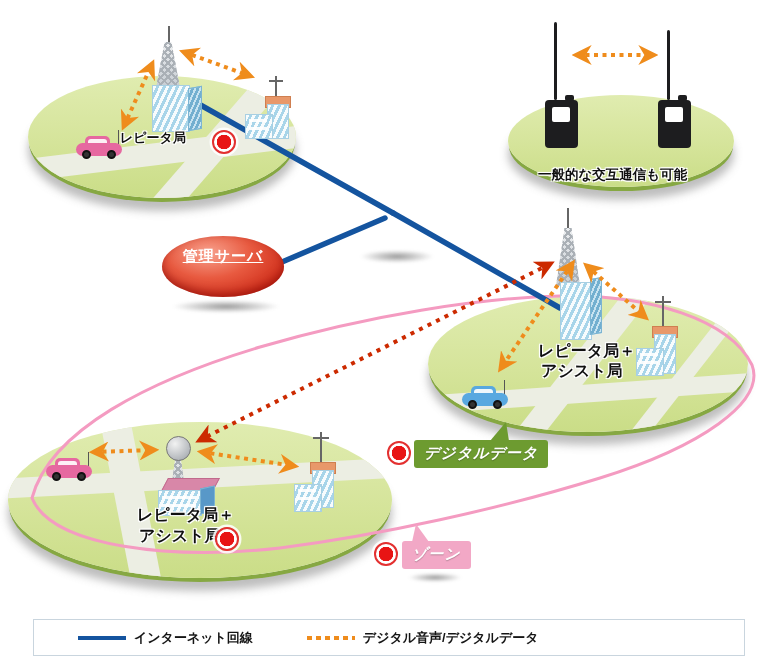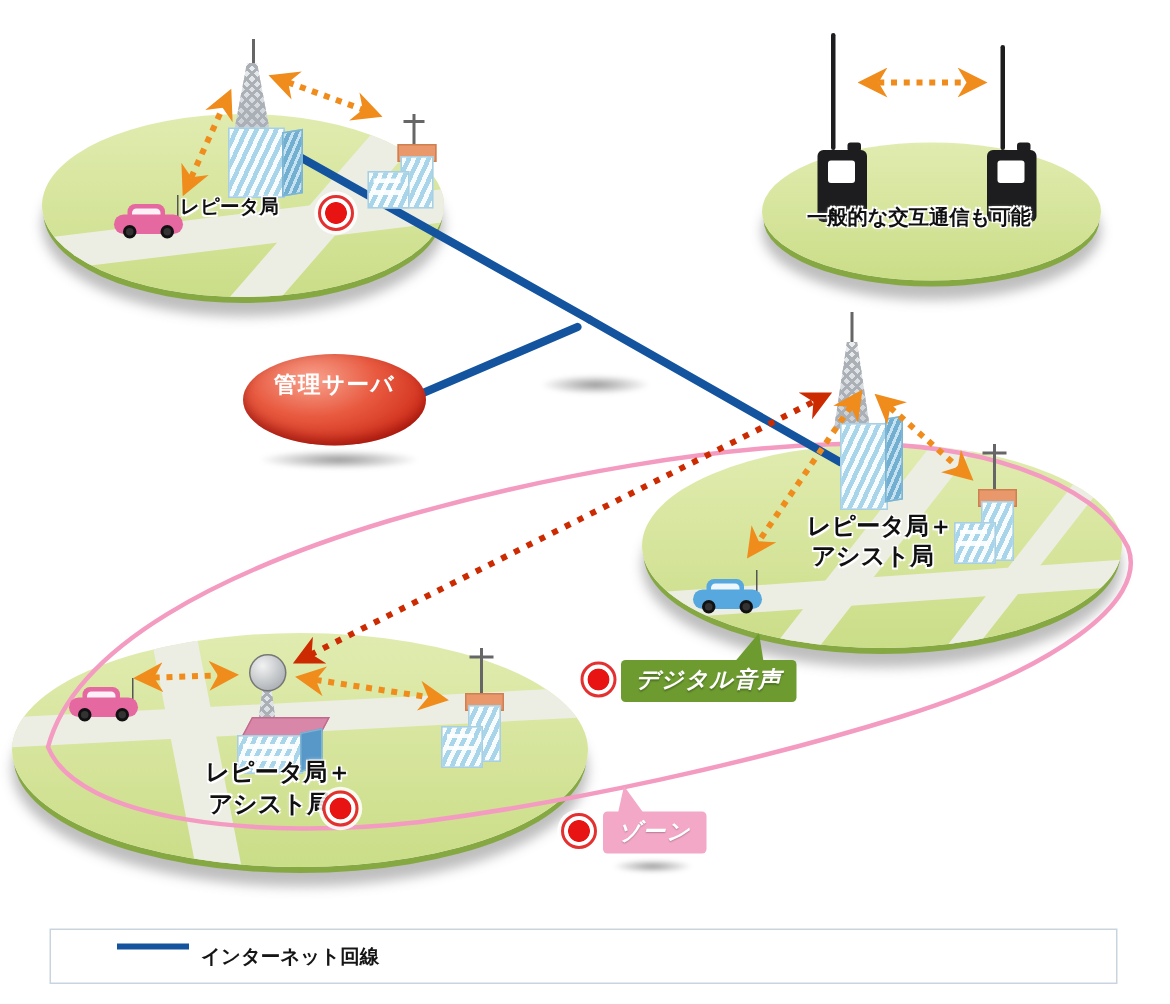--- a/index.html
+++ b/index.html
@@ -69,21 +69,21 @@
          padding:4px 10px 5px;border-radius:3px;letter-spacing:1px;
          text-shadow:0 1px 1px rgba(0,0,0,.25);}
   .badge .ptr{position:absolute;width:0;height:0;}
   
   .rdot{position:absolute;width:24px;height:24px;border-radius:50%;border:2.5px solid #e33030;
         background:radial-gradient(circle,#e81414 0 7px,#fff 7.5px);
         box-shadow:0 0 0 2.5px rgba(255,255,255,.85);box-sizing:border-box;}
   
   .legend{position:absolute;left:33px;top:619px;width:712px;height:37px;background:#fff;
           border:1px solid #c9d5de;display:flex;align-items:center;gap:54px;padding-left:44px;box-sizing:border-box;}
-  .litem{display:flex;align-items:flex-start;gap:8px;}
+  .litem{display:flex;align-items:center;gap:8px;}
   .lswatch{width:48px;height:4px;}
   .lsolid{background:#14549f;}
   .ldot-red{background:repeating-linear-gradient(90deg,#cc2a00 0 5px,transparent 5px 9px);}
   .ldot-org{background:repeating-linear-gradient(90deg,#ef8c1c 0 5px,transparent 5px 9px);}
   .ltext{font-size:13px;font-weight:bold;color:#151515;}
 </style>
 </head>
 <body>
 
 <div class="stage">
@@ -148,21 +148,21 @@
   <div class="ht" style="left:658px;top:100px;z-index:3;">
     <div class="an" style="top:-70px;height:70px;"></div>
     <div class="bump"></div>
     <div class="bd"></div>
     <div class="scr"></div>
   </div>
 
   <div class="shadow" style="left:360px;top:250px;width:74px;height:13px;z-index:3;"></div>
 
   <div class="shadow" style="left:172px;top:300px;width:108px;height:13px;z-index:3;"></div>
-  <div class="server" style="left:162px;top:236px;width:122px;height:61px;z-index:3;">
+  <div class="server" style="left:162px;top:236px;width:122px;height:61px;z-index:3;text-decoration:underline;">
     <div style="margin-top:11px;font-size:15px;letter-spacing:1px;">管理サーバ</div>
   </div>
 
   <div class="abs" style="left:552px;top:208px;width:60px;height:132px;z-index:3;">
     <div class="antline" style="left:15px;top:0;width:2px;height:22px;"></div>
     <div class="lattice" style="left:4px;top:20px;width:24px;height:58px;"></div>
     <div class="bld-front" style="left:8px;top:74px;width:30px;height:56px;"></div>
     <div class="bld-side" style="left:38px;top:70px;width:10px;height:54px;transform:skewY(-10deg);"></div>
   </div>
 
@@ -229,42 +229,46 @@
     <path d="M 577 55 L 653 55" stroke="#ef8c1c" stroke-width="4" stroke-dasharray="4 4.5" fill="none" marker-start="url(#arrO)" marker-end="url(#arrO)"></path>
     <path d="M 572 264 L 501 368" stroke="#ef8c1c" stroke-width="4" stroke-dasharray="4 4.5" fill="none" marker-start="url(#arrO)" marker-end="url(#arrO)"></path>
     <path d="M 587 266 L 645 317" stroke="#ef8c1c" stroke-width="4" stroke-dasharray="4 4.5" fill="none" marker-start="url(#arrO)" marker-end="url(#arrO)"></path>
     <path d="M 94 452 L 154 450" stroke="#ef8c1c" stroke-width="4" stroke-dasharray="4 4.5" fill="none" marker-start="url(#arrO)" marker-end="url(#arrO)"></path>
     <path d="M 202 452 L 294 466" stroke="#ef8c1c" stroke-width="4" stroke-dasharray="4 4.5" fill="none" marker-start="url(#arrO)" marker-end="url(#arrO)"></path>
   </svg>
 
   <div class="maplbl" style="left:120px;top:129px;font-size:13px;z-index:5;">レピータ局</div>
   <div class="rdot" style="left:212px;top:130px;z-index:5;"></div>
 
-  <div class="maplbl" style="left:538px;top:136px;font-size:13.5px;z-index:5;">一般的な交互通信も可能</div>
+  <div class="maplbl" style="left:538px;top:166px;font-size:13.5px;z-index:5;">一般的な交互通信も可能</div>
 
   <div class="maplbl" style="left:538px;top:341px;font-size:16px;z-index:5;">レピータ局＋</div>
   <div class="maplbl" style="left:541px;top:361px;font-size:16px;z-index:5;">アシスト局</div>
 
   <div class="maplbl" style="left:137px;top:505px;font-size:16px;z-index:5;">レピータ局＋</div>
   <div class="maplbl" style="left:139px;top:526px;font-size:16px;z-index:5;">アシスト局</div>
   <div class="rdot" style="left:215px;top:527px;z-index:5;"></div>
 
   <div class="rdot" style="left:387px;top:441px;z-index:5;"></div>
   <div class="badge" style="left:414px;top:440px;background:#6d9b30;z-index:5;">
-    <span>デジタル音声</span>
+    <span>デジタルデータ</span>
     <span class="ptr" style="left:76px;top:-18px;border-left:16px solid transparent;border-right:3px solid transparent;border-bottom:19px solid #6d9b30;"></span>
   </div>
 
   <div class="shadow" style="left:408px;top:573px;width:54px;height:9px;z-index:5;"></div>
   <div class="rdot" style="left:374px;top:542px;z-index:5;"></div>
   <div class="badge" style="left:402px;top:541px;background:#f2a8c6;z-index:5;">
     <span>ゾーン</span>
     <span class="ptr" style="left:10px;top:-17px;border-left:4px solid transparent;border-right:13px solid transparent;border-bottom:18px solid #f2a8c6;"></span>
   </div>
 
   <div class="legend">
     <div class="litem">
       <span class="lswatch lsolid"></span>
       <span class="ltext">インターネット回線</span>
     </div>
+    <div class="litem">
+      <span class="lswatch ldot-org"></span>
+      <span class="ltext">デジタル音声/デジタルデータ</span>
+    </div>
   </div>
 
 </div>
 
 </body></html>

